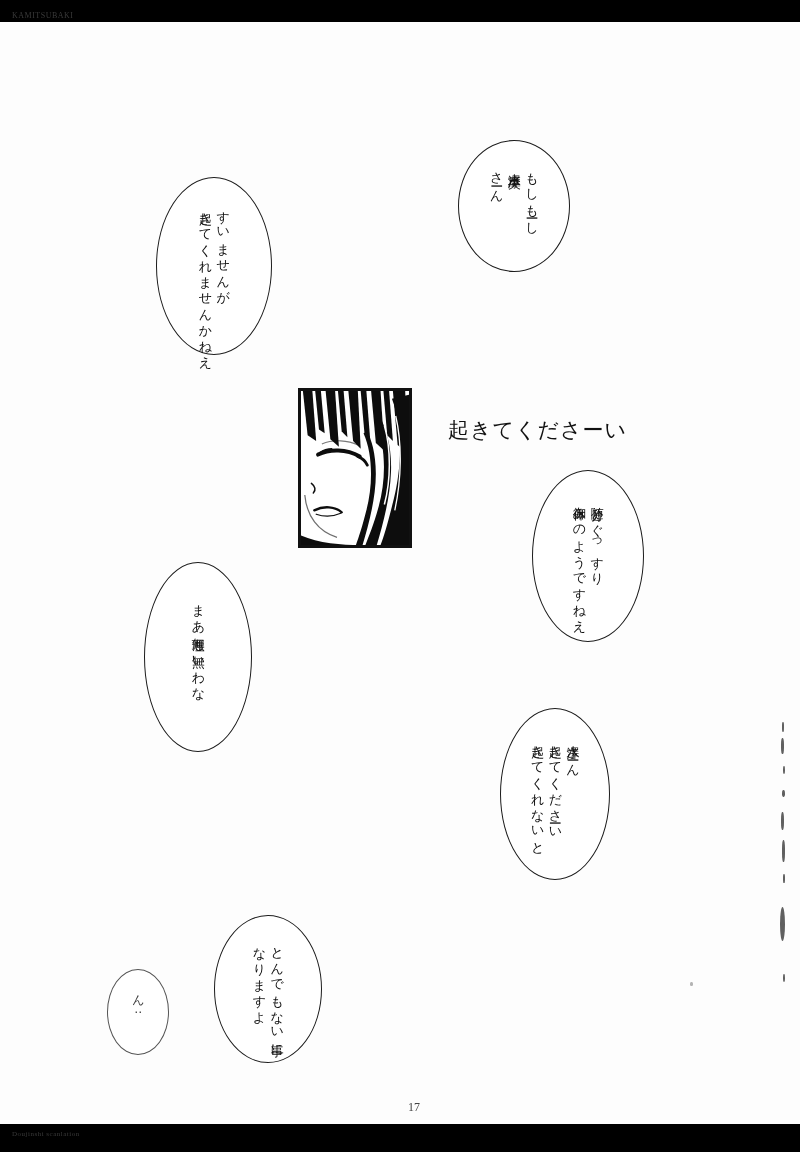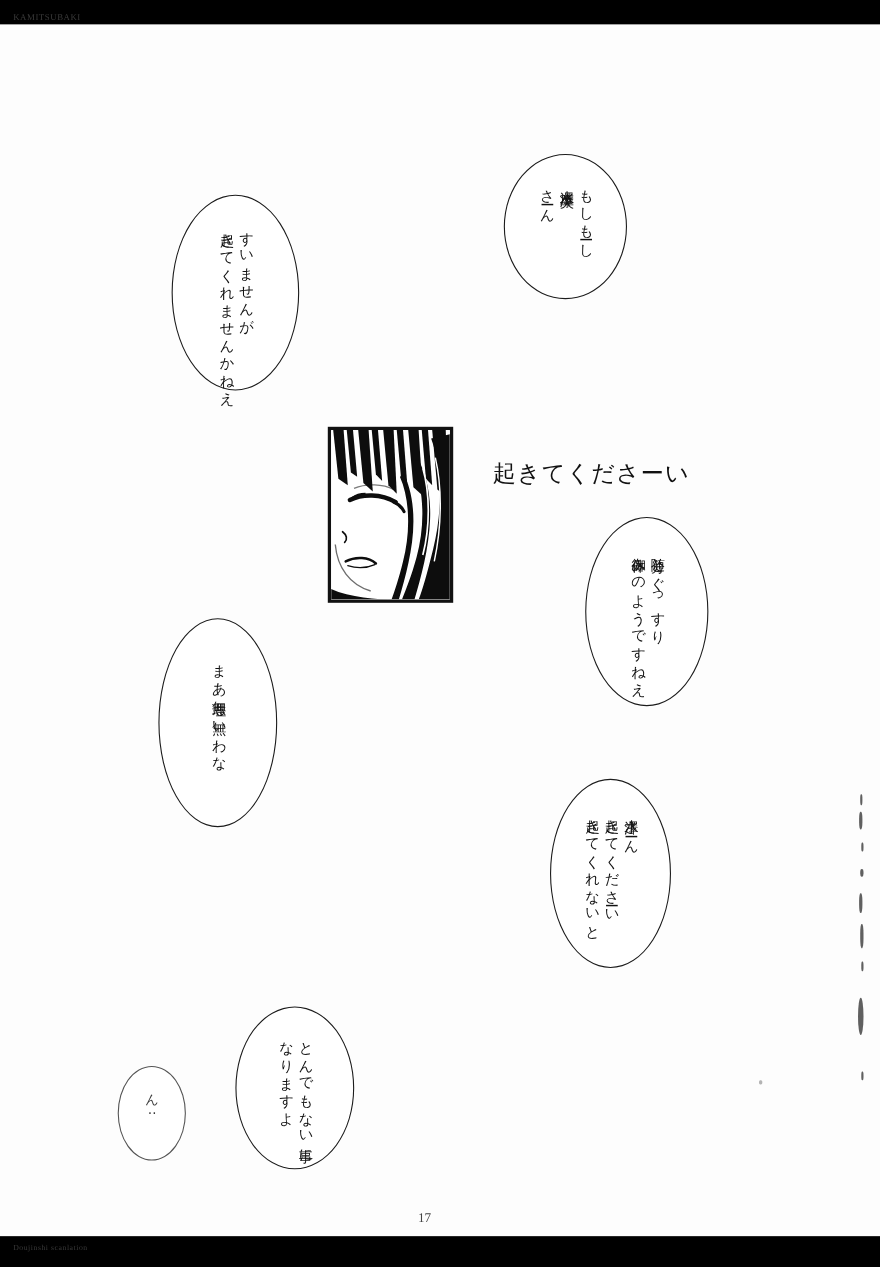--- a/index.html
+++ b/index.html
@@ -107,21 +107,21 @@
     overflow: hidden;
   }
   .panel svg { display: block; width: 100%; height: 100%; }
 
   
   .page-number {
     position: absolute;
     font-family: "Liberation Serif", serif;
     font-size: 12px;
     color: #444444;
-    text-align: left;
+    text-align: right;
     width: 40px;
   }
 
   
   .edge-mark {
     position: absolute;
     background: #2b2b2b;
     border-radius: 40%;
     opacity: 0.75;
   }

